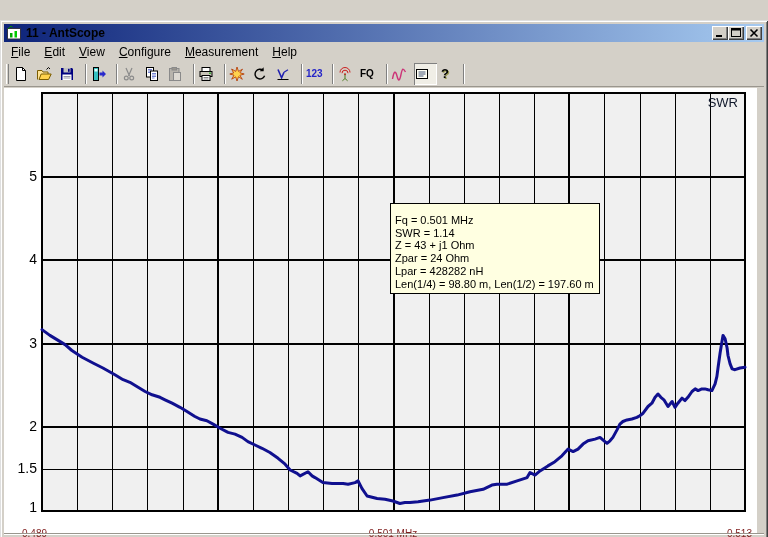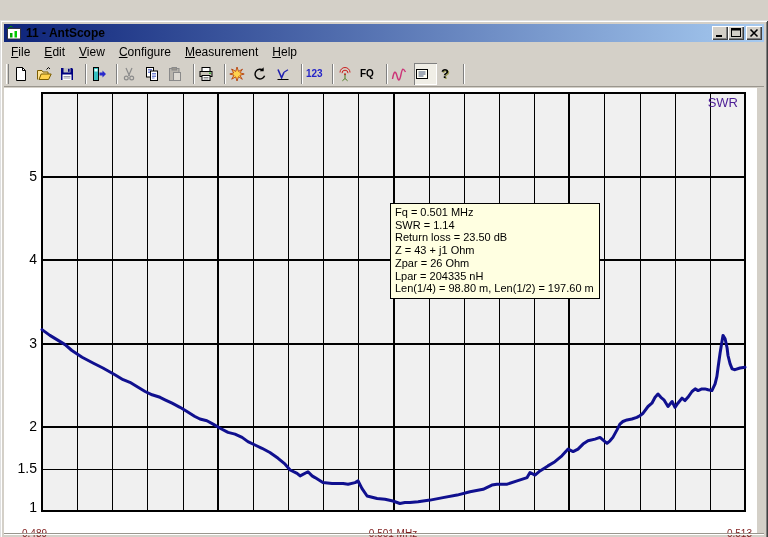--- a/index.html
+++ b/index.html
@@ -42,24 +42,24 @@
   .tbtn.pressed { background:#f0eee6; box-shadow: inset 1px 1px 0 #808080, inset -1px -1px 0 #ffffff; }
   .tbtn .txtic { font-size:10px; font-weight:bold; line-height:10px; }
   .tsep { width:2px; height:20px; border-left:1px solid #808080; border-right:1px solid #ffffff; margin:0 3px; }
   .chartpanel { position:absolute; left:4px; top:68px; width:753px; height:445px; background:#ffffff; }
   #chart { position:absolute; left:0; top:0; }
   .ylabel { position:absolute; width:33px; text-align:right; font-size:14px; color:#000; }
   .xlabel { position:absolute; top:440px; font-size:10px; color:#7f1d1d; white-space:nowrap; }
   .xlabel.left { left:18px; }
   .xlabel.center { left:389px; transform:translateX(-50%); }
   .xlabel.right { right:5px; }
-  .legend { position:absolute; top:7px; right:19px; font-size:13px; color:#4c1d95; }
+  .legend { position:absolute; top:7px; right:19px; font-size:13px; color:#0f172a; }
   .tooltip {
     position:absolute; left:386px; top:115px; background:#ffffe1; border:1px solid #000;
-    padding:2px 5px 3px 4px; font-size:11px; line-height:12.7px; color:#000; white-space:nowrap;
+    padding:10px 5px 3px 4px; font-size:11px; line-height:12.7px; color:#000; white-space:nowrap;
   }
   .statusbar {
     position:absolute; left:4px; right:4px; bottom:4px; height:20px;
     border-top:1px solid #9a968e; box-shadow: inset 0 1px 0 #ffffff;
     display:flex; align-items:flex-end; padding:0 7px; font-size:16px; color:#1d4ed8;
   }
   .sgrip {
     position:absolute; right:1px; bottom:1px; width:13px; height:13px;
     background:repeating-linear-gradient(-45deg,#d4d0c8 0 2px,#ffffff 2px 3px,#9a968e 3px 5px);
     clip-path:polygon(100% 0,100% 100%,0 100%);
@@ -270,24 +270,23 @@
         <div class="ylabel" style="top: 163.2px;">4</div>
         <div class="ylabel" style="top: 79.6px;">5</div>
       </div>
     <div class="xlabel left">0.489</div>
     <div class="xlabel center">0.501 MHz</div>
     <div class="xlabel right">0.513</div>
     <div class="legend">SWR</div>
     <div class="tooltip" id="tooltip">
         <div>Fq = 0.501 MHz</div>
         <div>SWR = 1.14</div>
-        <div>Return loss = 23.50 dB</div>
         <div>Z = 43 + j1 Ohm</div>
-        <div>Zpar = 26 Ohm</div>
-        <div>Lpar = 204335 nH</div>
+        <div>Zpar = 24 Ohm</div>
+        <div>Lpar = 428282 nH</div>
         <div>Len(1/4) = 98.80 m, Len(1/2) = 197.60 m</div>
       </div>
   </div>
 
   <div class="statusbar">
     <span>Ready</span>
     <span class="sgrip"></span>
   </div>
 
 </div>

